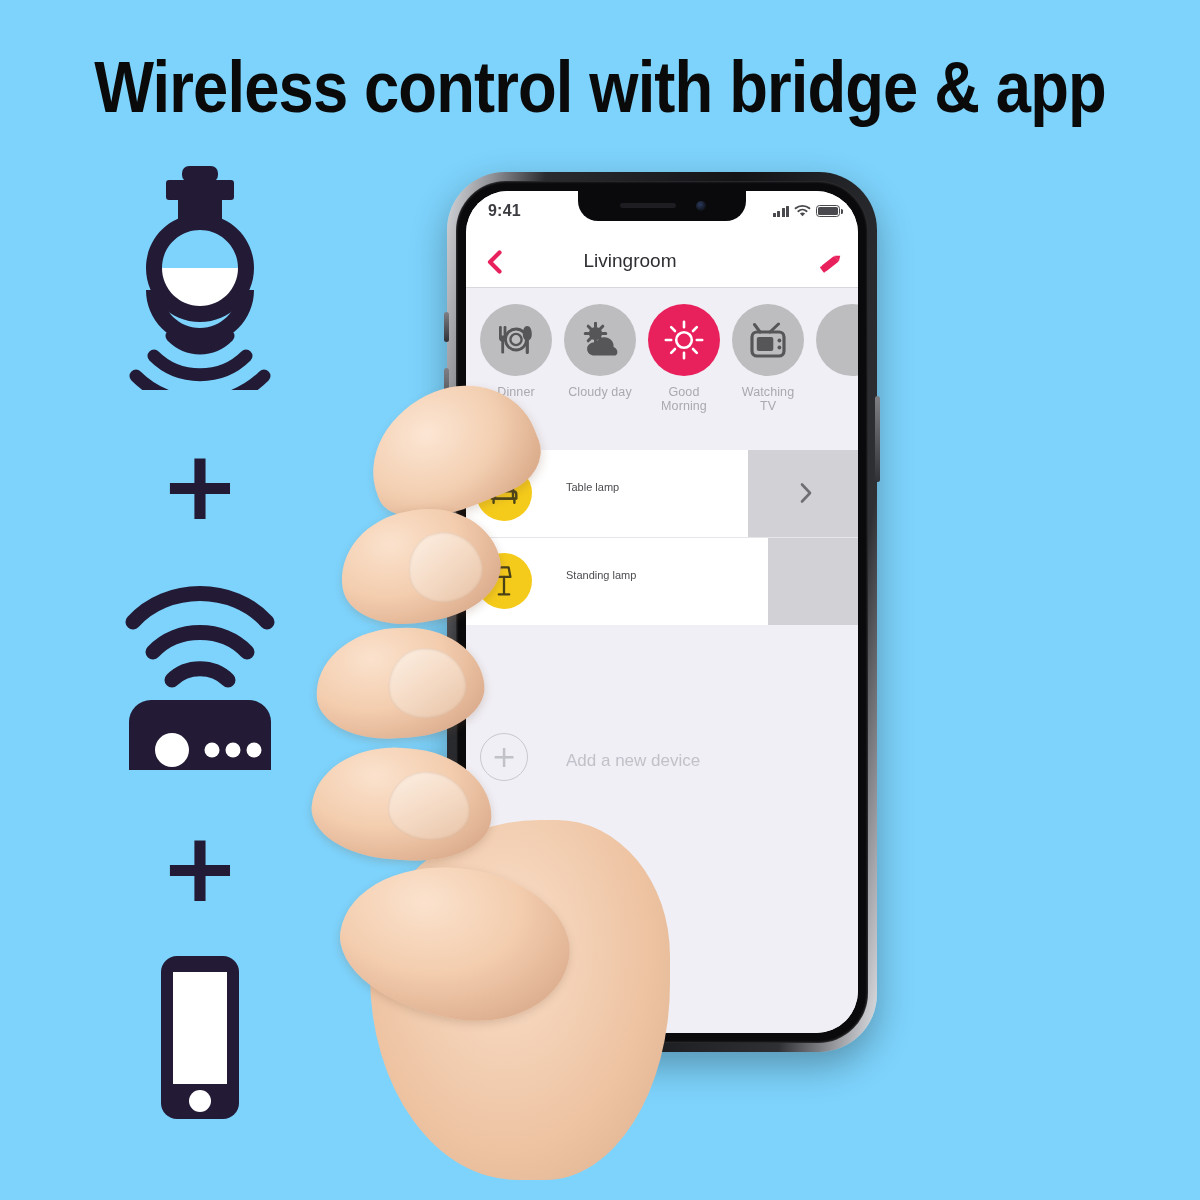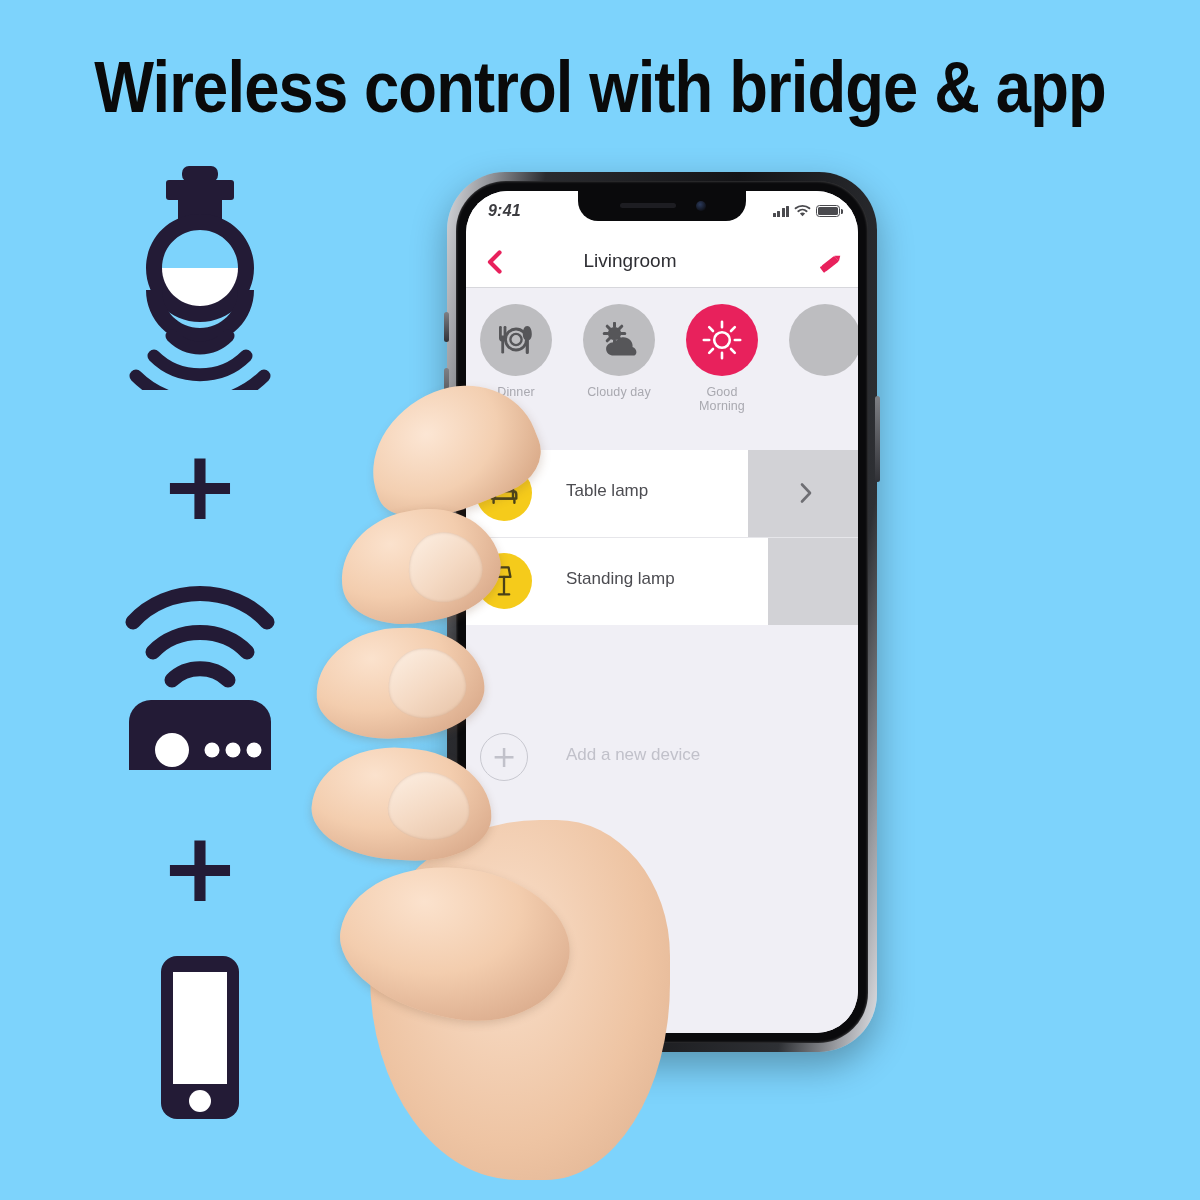--- a/index.html
+++ b/index.html
@@ -86,21 +86,20 @@
   .notch{
     position:absolute;left:50%;transform:translateX(-50%);top:0;
     width:168px;height:30px;background:#0a0a0c;border-radius:0 0 20px 20px;
   }
   .grille{position:absolute;left:42px;top:12px;width:56px;height:5px;border-radius:3px;background:#1d1d22;}
   .camera{position:absolute;left:118px;top:10px;width:10px;height:10px;border-radius:50%;
     background:radial-gradient(circle at 40% 35%,#2b3a5c 0%,#10131c 70%);}
   .sb-time{
     position:absolute;left:22px;top:11px;font-size:16px;font-weight:bold;color:#3c3c40;
     letter-spacing:.2px;
-    font-style:italic;
   }
   .sb-right{position:absolute;right:18px;top:13px;display:flex;align-items:flex-end;gap:5px;}
   .bars{display:flex;align-items:flex-end;gap:1.5px;height:12px;}
   .bars i{display:block;width:3px;background:#4a4a4e;border-radius:.5px;}
   .bars i:nth-child(1){height:4px;}
   .bars i:nth-child(2){height:6.5px;}
   .bars i:nth-child(3){height:9px;}
   .bars i:nth-child(4){height:11.5px;}
   .battery{
     width:24px;height:12px;border:1.6px solid #4a4a4e;border-radius:3.5px;
@@ -122,21 +121,21 @@
     position:absolute;left:0;top:13px;width:328px;text-align:center;
     font-size:19px;color:#2e2e33;
   }
   .nav-edit{position:absolute;right:14px;top:12px;width:28px;height:28px;cursor:pointer;}
 
   
   .scenes{
     position:absolute;left:0;top:97px;width:392px;height:160px;background:#F0EFF5;
     overflow:hidden;
   }
-  .scene-track{position:absolute;left:14px;top:16px;display:flex;gap:31px;}
+  .scene-track{position:absolute;left:14px;top:16px;display:flex;gap:12px;}
   .scene{width:72px;flex:0 0 72px;text-align:center;cursor:pointer;}
   .scene-circle{
     width:72px;height:72px;border-radius:50%;background:#BDBDC0;
     display:flex;align-items:center;justify-content:center;
   }
   .scene.active .scene-circle{background:#E8215C;}
   .scene-label{
     margin-top:9px;font-size:12.5px;line-height:14px;color:#A9A9B0;
     letter-spacing:.1px;
   }
@@ -148,37 +147,37 @@
     border-bottom:1px solid #e6e6ea;cursor:pointer;overflow:hidden;
   }
   .device-fill{
     position:absolute;left:0;top:0;height:87px;background:#ffffff;
   }
   .device-icon{
     position:absolute;left:10px;top:15px;width:56px;height:56px;border-radius:50%;
     background:#F5CB1B;display:flex;align-items:center;justify-content:center;
   }
   .device-name{
-    position:absolute;left:100px;top:31px;font-size:17px;color:#4c4c51;
+    position:absolute;left:100px;top:31px;font-size:11px;color:#4c4c51;
   }
   .device-chevron{position:absolute;top:32px;width:14px;height:22px;}
 
   
   .add-row{
     position:absolute;left:0;top:524px;width:392px;height:84px;background:#F0EFF5;
     cursor:pointer;
   }
   .add-circle{
     position:absolute;left:14px;top:18px;width:48px;height:48px;border-radius:50%;
     border:1.8px solid #C8C8D0;box-sizing:border-box;
     display:flex;align-items:center;justify-content:center;
     color:#C1C1CA;font-size:30px;line-height:30px;font-family:"DejaVu Sans",sans-serif;
   }
   .add-label{
-    position:absolute;left:100px;top:30px;font-size:17px;color:#C1C1CA;
+    position:absolute;left:100px;top:36px;font-size:17px;color:#C1C1CA;
   }
   .screen-rest{position:absolute;left:0;top:608px;width:392px;height:234px;background:#F0EFF5;}
 </style>
 </head>
 <body>
 
 <div class="page">
 
   <div class="headline">Wireless control with bridge &amp; app</div>
 
@@ -339,20 +338,35 @@
                   <g stroke="#fff" stroke-width="2.6" stroke-linecap="round">
                     <path d="M20 1.8v5.4M20 32.8v5.4M1.8 20h5.4M32.8 20h5.4"></path>
                     <path d="M7.2 7.2l3.8 3.8M29 29l3.8 3.8M32.8 7.2 29 11M11 29l-3.8 3.8"></path>
                   </g>
                 </svg>
               </div>
               <div class="scene-label" style="white-space:pre-line;">Good
 Morning</div>
             </div>
 
+            <div class="scene">
+              <div class="scene-circle">
+                <svg width="40" height="38" viewBox="0 0 40 38" aria-hidden="true">
+                  <g fill="none" stroke="#565659" stroke-width="3" stroke-linecap="round">
+                    <path d="M12 11 6.5 3.5M22 11l8.5-8"></path>
+                  </g>
+                  <rect x="4" y="11" width="32" height="24" rx="5" fill="none" stroke="#565659" stroke-width="3.2"></rect>
+                  <rect x="8.8" y="16" width="16.5" height="14" rx="2" fill="#565659"></rect>
+                  <circle cx="31.4" cy="19.5" r="1.9" fill="#565659"></circle>
+                  <circle cx="31.4" cy="26.5" r="1.9" fill="#565659"></circle>
+                </svg>
+              </div>
+              <div class="scene-label" style="white-space:pre-line;">Watching
+TV</div>
+            </div>
 
             <div class="scene">
               <div class="scene-circle"></div>
               <div class="scene-label"></div>
             </div>
 
           </div>
         </div>
 
         <div class="devices">

